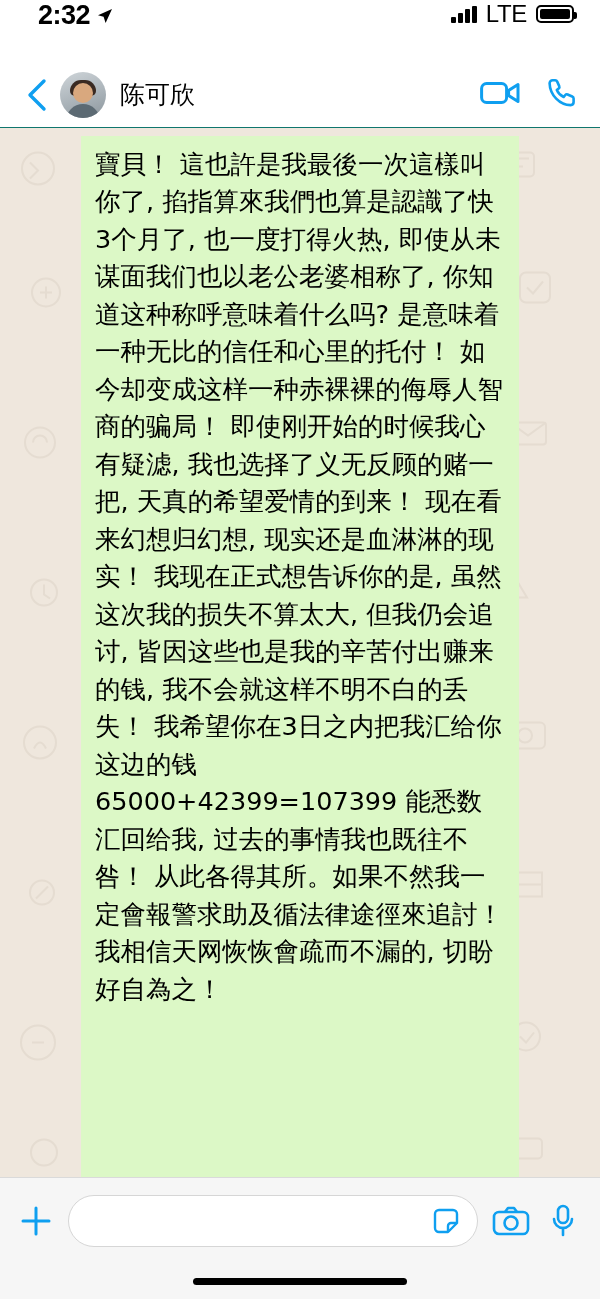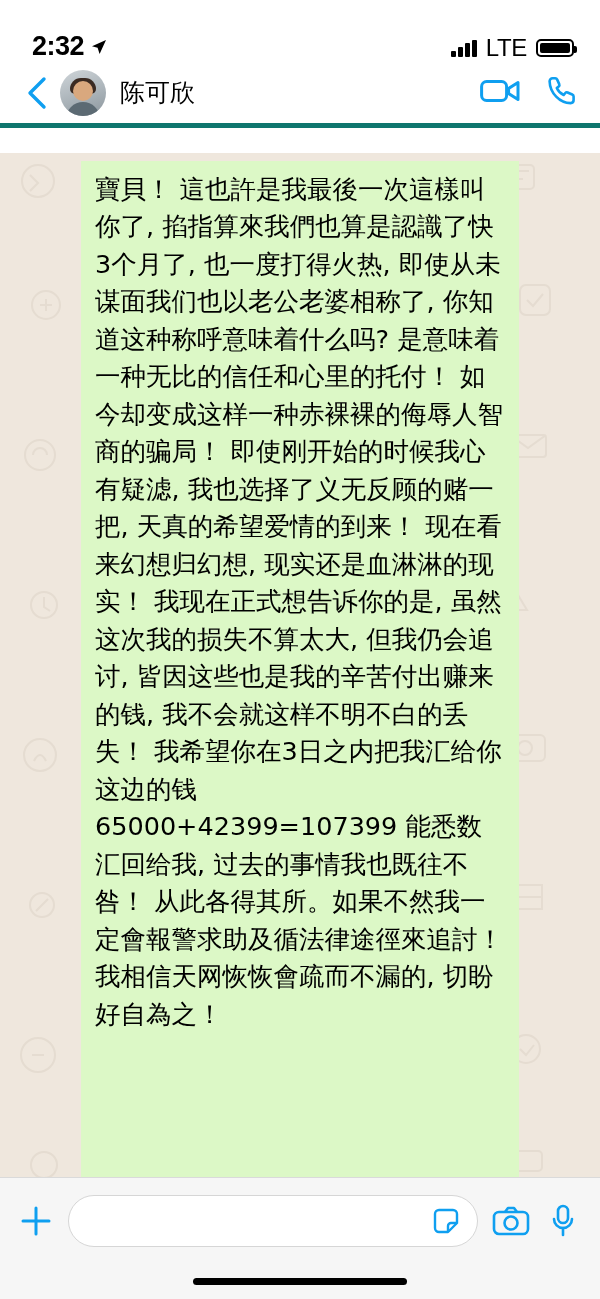--- a/index.html
+++ b/index.html
@@ -17,24 +17,25 @@
     background: #ffffff;
     display: flex;
     flex-direction: column;
   }
 
   
   .status-bar {
     height: 62px;
     flex: 0 0 62px;
     display: flex;
-    align-items: flex-end;
+    align-items: flex-start;
     justify-content: space-between;
     padding: 0 26px 0 32px;
     background: #ffffff;
+    margin-left: 6px;
   }
   .status-left {
     display: flex;
     align-items: center;
     gap: 7px;
   }
   .status-time {
     font-size: 27px;
     font-weight: 600;
     color: #000;
@@ -94,21 +95,21 @@
   }
 
   
   .nav-header {
     flex: 0 0 66px;
     height: 66px;
     display: flex;
     align-items: center;
     padding: 0 22px 0 16px;
     background: #ffffff;
-    border-bottom: 5px solid #0f766e;
+    border-bottom: 1px solid #0f766e;
   }
   .back-btn {
     width: 42px;
     display: flex;
     align-items: center;
     justify-content: center;
     flex: 0 0 42px;
   }
   .avatar {
     width: 46px; height: 46px;
@@ -157,21 +158,20 @@
     gap: 26px;
     flex: 0 0 auto;
   }
 
   
   .chat-area {
     position: relative;
     flex: 1 1 auto;
     overflow: hidden;
     background: #ef4444;
-    margin-top: 25px;
   }
   .wallpaper {
     position: absolute;
     inset: 0;
     background-color: #efe7dd;
     opacity: 1;
   }
   .wallpaper svg { width: 100%; height: 100%; display:block; opacity: .5; }
 
   .bubble-wrap {

